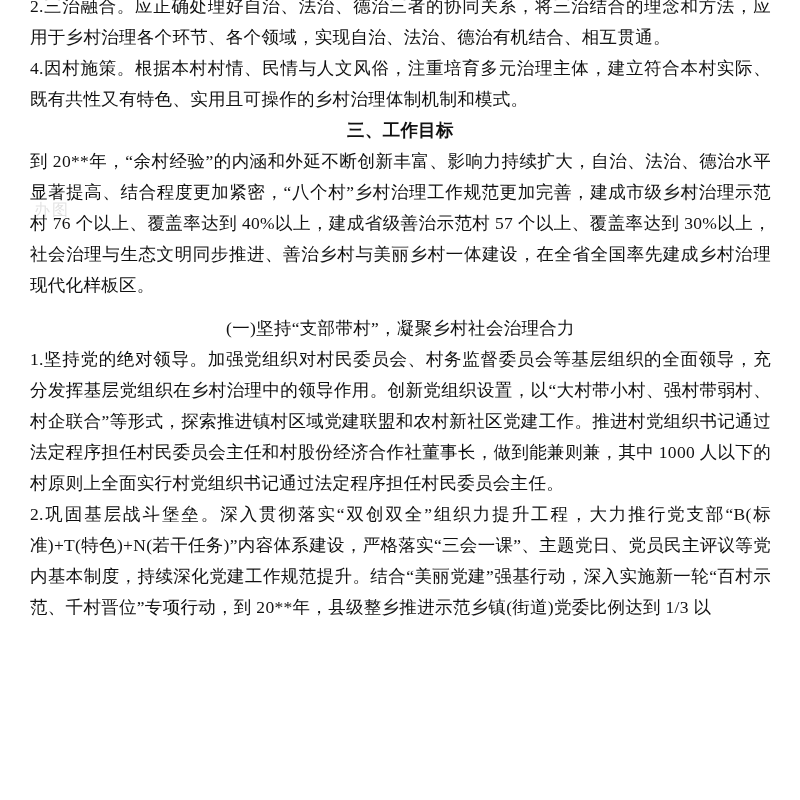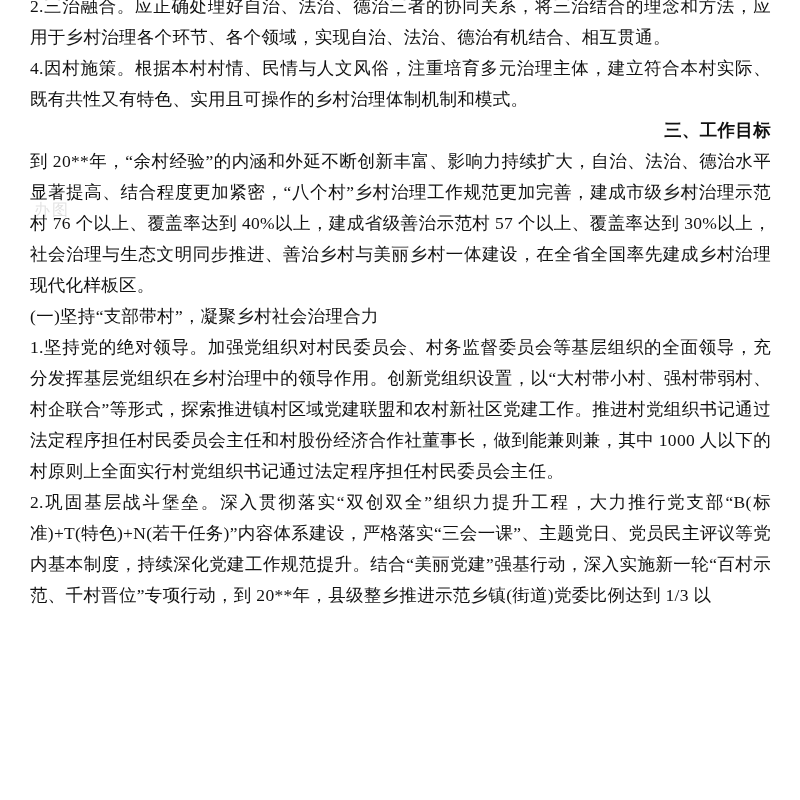--- a/index.html
+++ b/index.html
@@ -27,24 +27,25 @@
     font-size: 17.5px;
     line-height: 31px;
     letter-spacing: 0.3px;
     font-weight: 400;
     text-align: justify;
     color: #111111;
     font-family: "Liberation Serif", "DejaVu Serif", serif;
   }
   .heading {
     font-weight: 700;
-    text-align: right;
+    text-align: center;
   }
   .subheading {
-    text-align: left;
+    text-align: center;
+    margin-top: 12px;
   }
   .watermark {
     position: absolute;
     font-size: 16px;
     color: #a8a8a8;
     opacity: 0.32;
     letter-spacing: 2px;
     pointer-events: none;
     font-family: Liberation Serif, serif;
   }

